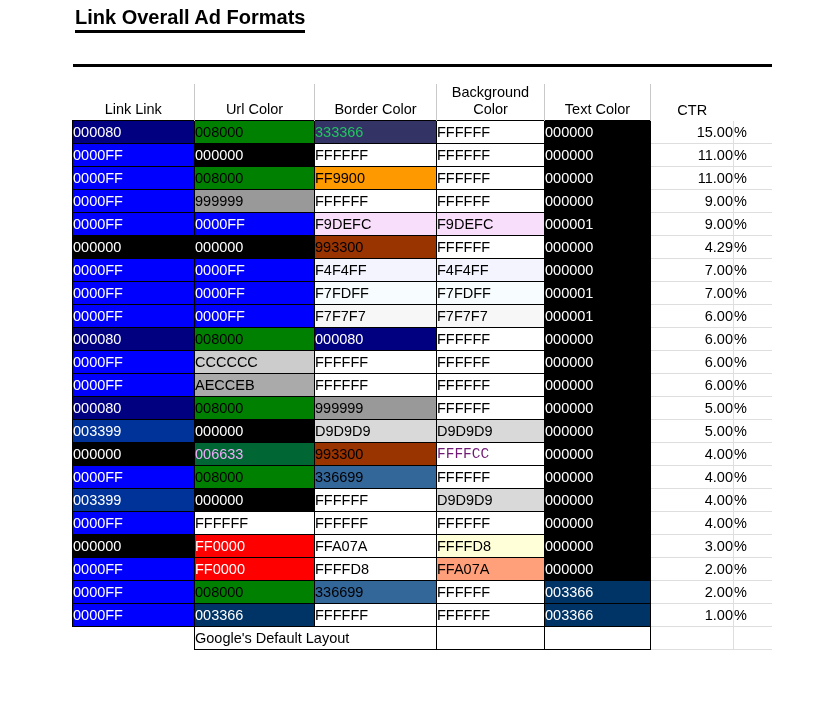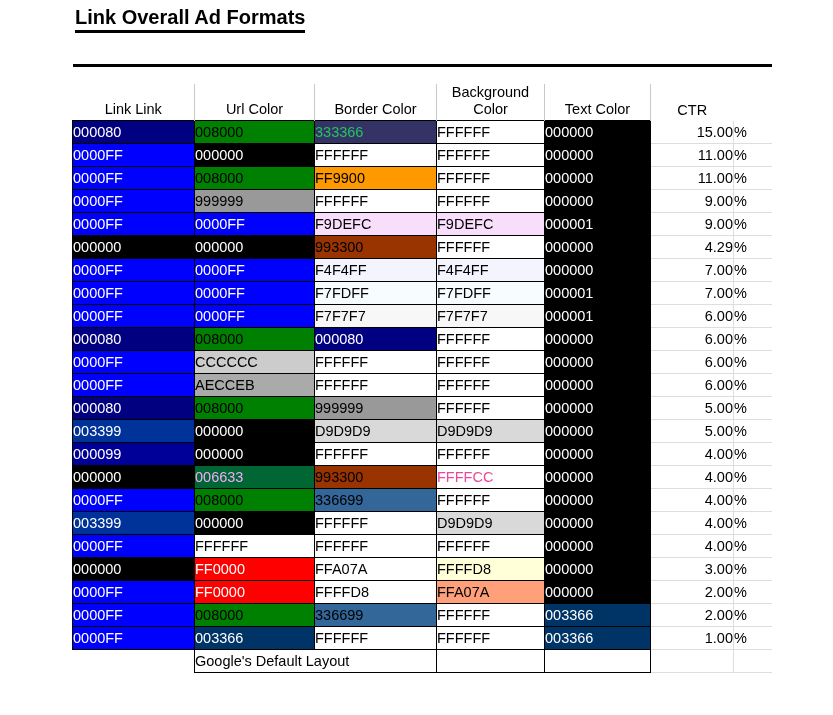--- a/index.html
+++ b/index.html
@@ -268,33 +268,24 @@
         <tr>
           <td class="c" style="background: rgb(0, 51, 153); color: rgb(255, 255, 255);">003399</td>
           <td class="c" style="background: rgb(0, 0, 0); color: rgb(255, 255, 255);">000000</td>
           <td class="c" style="background: rgb(217, 217, 217); color: rgb(0, 0, 0);">D9D9D9</td>
           <td class="c" style="background: rgb(217, 217, 217); color: rgb(0, 0, 0);">D9D9D9</td>
           <td class="c" style="background: rgb(0, 0, 0); color: rgb(255, 255, 255);">000000</td>
           <td class="ctr">5.00</td>
           <td class="pct">%</td>
         </tr>
         <tr>
-          <td class="c" style="background: rgb(0, 0, 153); color: rgb(255, 255, 255);">000099</td>
-          <td class="c" style="background: rgb(0, 0, 0); color: rgb(255, 255, 255);">000000</td>
-          <td class="c" style="background: rgb(255, 255, 255); color: rgb(0, 0, 0);">FFFFFF</td>
-          <td class="c" style="background: rgb(255, 255, 255); color: rgb(0, 0, 0);">FFFFFF</td>
-          <td class="c" style="background: rgb(0, 0, 0); color: rgb(255, 255, 255);">000000</td>
-          <td class="ctr">4.00</td>
-          <td class="pct">%</td>
-        </tr>
-        <tr>
           <td class="c" style="background: rgb(0, 0, 0); color: rgb(255, 255, 255);">000000</td>
           <td class="c" style="background: rgb(0, 102, 51); color: #f0abfc;">006633</td>
           <td class="c" style="background: rgb(153, 51, 0); color: rgb(0, 0, 0);">993300</td>
-          <td class="c" style="background: rgb(255, 255, 255); color: #ec4899;">FFFFCC</td>
+          <td class="c" style="background: rgb(255, 255, 255); color: #701a75; font-family: Liberation Mono, monospace;">FFFFCC</td>
           <td class="c" style="background: rgb(0, 0, 0); color: rgb(255, 255, 255);">000000</td>
           <td class="ctr">4.00</td>
           <td class="pct">%</td>
         </tr>
         <tr>
           <td class="c" style="background: rgb(0, 0, 255); color: rgb(255, 255, 255);">0000FF</td>
           <td class="c" style="background: rgb(0, 128, 0); color: rgb(0, 0, 0);">008000</td>
           <td class="c" style="background: rgb(51, 102, 153); color: rgb(0, 0, 0);">336699</td>
           <td class="c" style="background: rgb(255, 255, 255); color: rgb(0, 0, 0);">FFFFFF</td>
           <td class="c" style="background: rgb(0, 0, 0); color: rgb(255, 255, 255);">000000</td>

